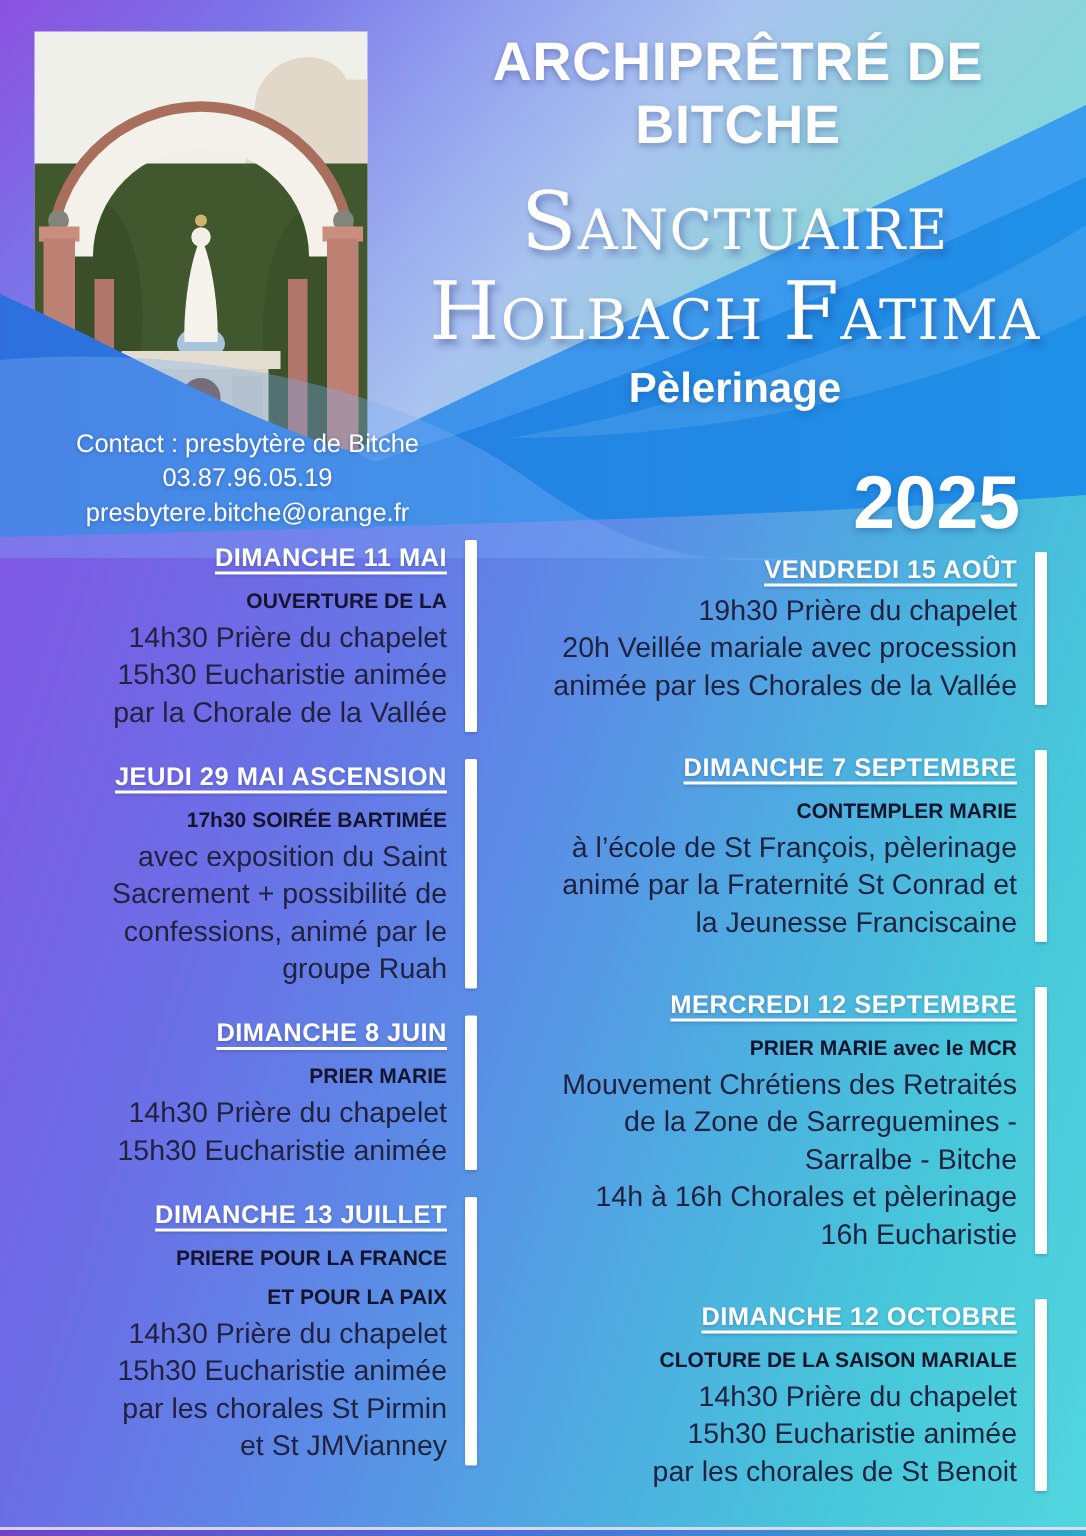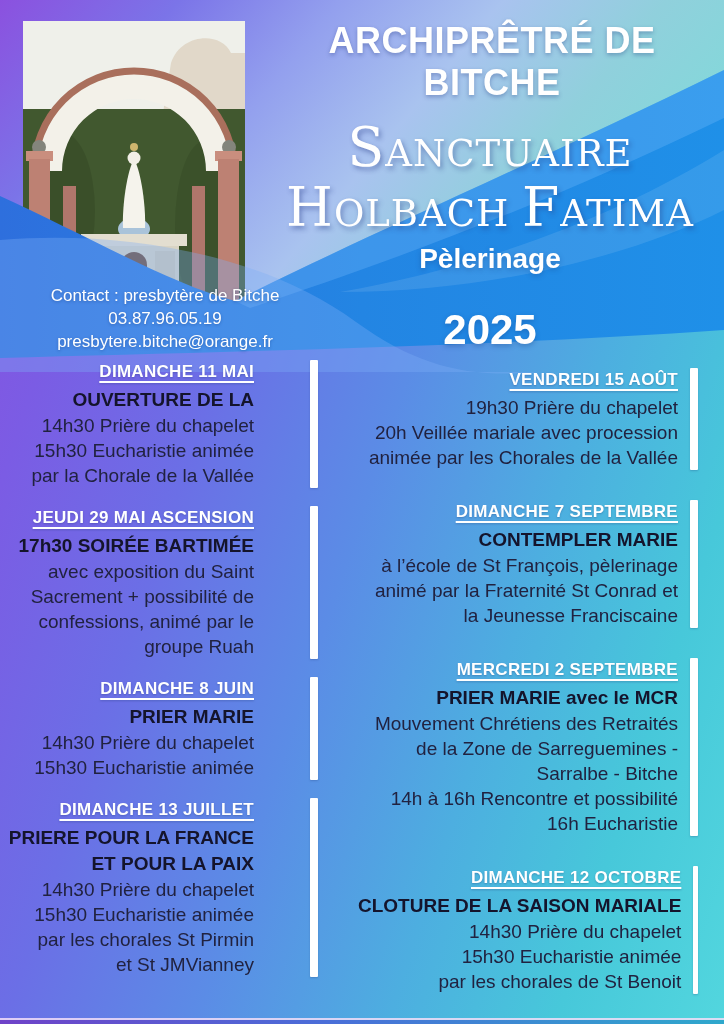--- a/index.html
+++ b/index.html
@@ -25,48 +25,48 @@
   }
   .sanctuary .word { display:inline-block; text-transform:uppercase; }
   .sanctuary .word::first-letter { font-size:1.45em; }
   .pilgrimage {
     position:absolute; z-index:3; top:243px; left:300px; width:380px;
     text-align:center; color:#ffffff; font-size:28px; font-weight:700;
     text-shadow:0 2px 5px rgba(20,60,130,.35);
   }
   .year {
     position:absolute; z-index:3; top:306px; left:300px; width:380px;
-    text-align:center; color:#ffffff; font-size:42px; font-weight:700;
+    text-align:right; color:#ffffff; font-size:50px; font-weight:700;
     text-shadow:0 2px 5px rgba(20,60,130,.35);
   }
   .contact {
     position:absolute; z-index:3; top:284px; left:15px; width:300px;
     text-align:center; color:#ffffff; font-size:17px; font-weight:400;
     line-height:23px; text-shadow:0 1px 3px rgba(20,50,120,.4);
   }
 
   .col { position:absolute; z-index:3; }
   .col-left  { top:360px; left:6px;  width:312px; }
   .col-right { top:368px; left:358px; width:340px; }
 
   .event { display:flex; align-items:stretch; }
-  .col-left  .event { margin-bottom:18px;gap:44px; }
+  .col-left  .event { margin-bottom:18px; }
   .col-right .event { margin-bottom:30px; }
   .event-text { flex:1; text-align:right; }
   .event-bar {
     width:8px; background:#ffffff; margin-left:12px; border-radius:1px;
     box-shadow:0 1px 2px rgba(30,50,110,.25);
   }
   .event-date {
     color:#ffffff; font-weight:700; font-size:17px; line-height:24px;
     letter-spacing:.3px; margin-bottom:3px; white-space:nowrap;
     text-decoration:underline; text-decoration-thickness:2px; text-underline-offset:4px;
     text-shadow:0 1px 2px rgba(30,50,110,.3);
   }
-  .event-title { color:#14142c; font-weight:800; font-size:19px; line-height:26px; white-space:nowrap;text-align:right; }
+  .event-title { color:#14142c; font-weight:800; font-size:14px; line-height:26px; white-space:nowrap;text-align:right; }
   .event-line  { color:#212240; font-size:19px; line-height:25px; white-space:nowrap; }
 
   .bottom-line  { position:absolute; z-index:4; left:0; bottom:4px; width:724px; height:2px;
                   background:rgba(242,222,248,.85); }
   .bottom-strip { position:absolute; z-index:4; left:0; bottom:0; width:724px; height:4px;
                   background:linear-gradient(90deg,#6f42c8 0%,#4a6ed8 45%,#2fa8cc 100%); }
 </style>
 </head>
 <body>
 
@@ -211,26 +211,26 @@
         <div class="event-title">CONTEMPLER MARIE</div>
         <div class="event-line">à l’école de St François, pèlerinage</div>
         <div class="event-line">animé par la Fraternité St Conrad et</div>
         <div class="event-line">la Jeunesse Franciscaine</div>
       </div>
       <div class="event-bar"></div>
     </div>
 
     <div class="event">
       <div class="event-text">
-        <div class="event-date">MERCREDI 2 SEPTEMBRE</div>
+        <div class="event-date">MERCREDI 12 SEPTEMBRE</div>
         <div class="event-title">PRIER MARIE avec le MCR</div>
         <div class="event-line">Mouvement Chrétiens des Retraités</div>
         <div class="event-line">de la Zone de Sarreguemines -</div>
         <div class="event-line">Sarralbe - Bitche</div>
-        <div class="event-line">14h à 16h Rencontre et possibilité</div>
+        <div class="event-line">14h à 16h Chorales et pèlerinage</div>
         <div class="event-line">16h Eucharistie</div>
       </div>
       <div class="event-bar"></div>
     </div>
 
     <div class="event">
       <div class="event-text">
         <div class="event-date">DIMANCHE 12 OCTOBRE</div>
         <div class="event-title">CLOTURE DE LA SAISON MARIALE</div>
         <div class="event-line">14h30 Prière du chapelet</div>

